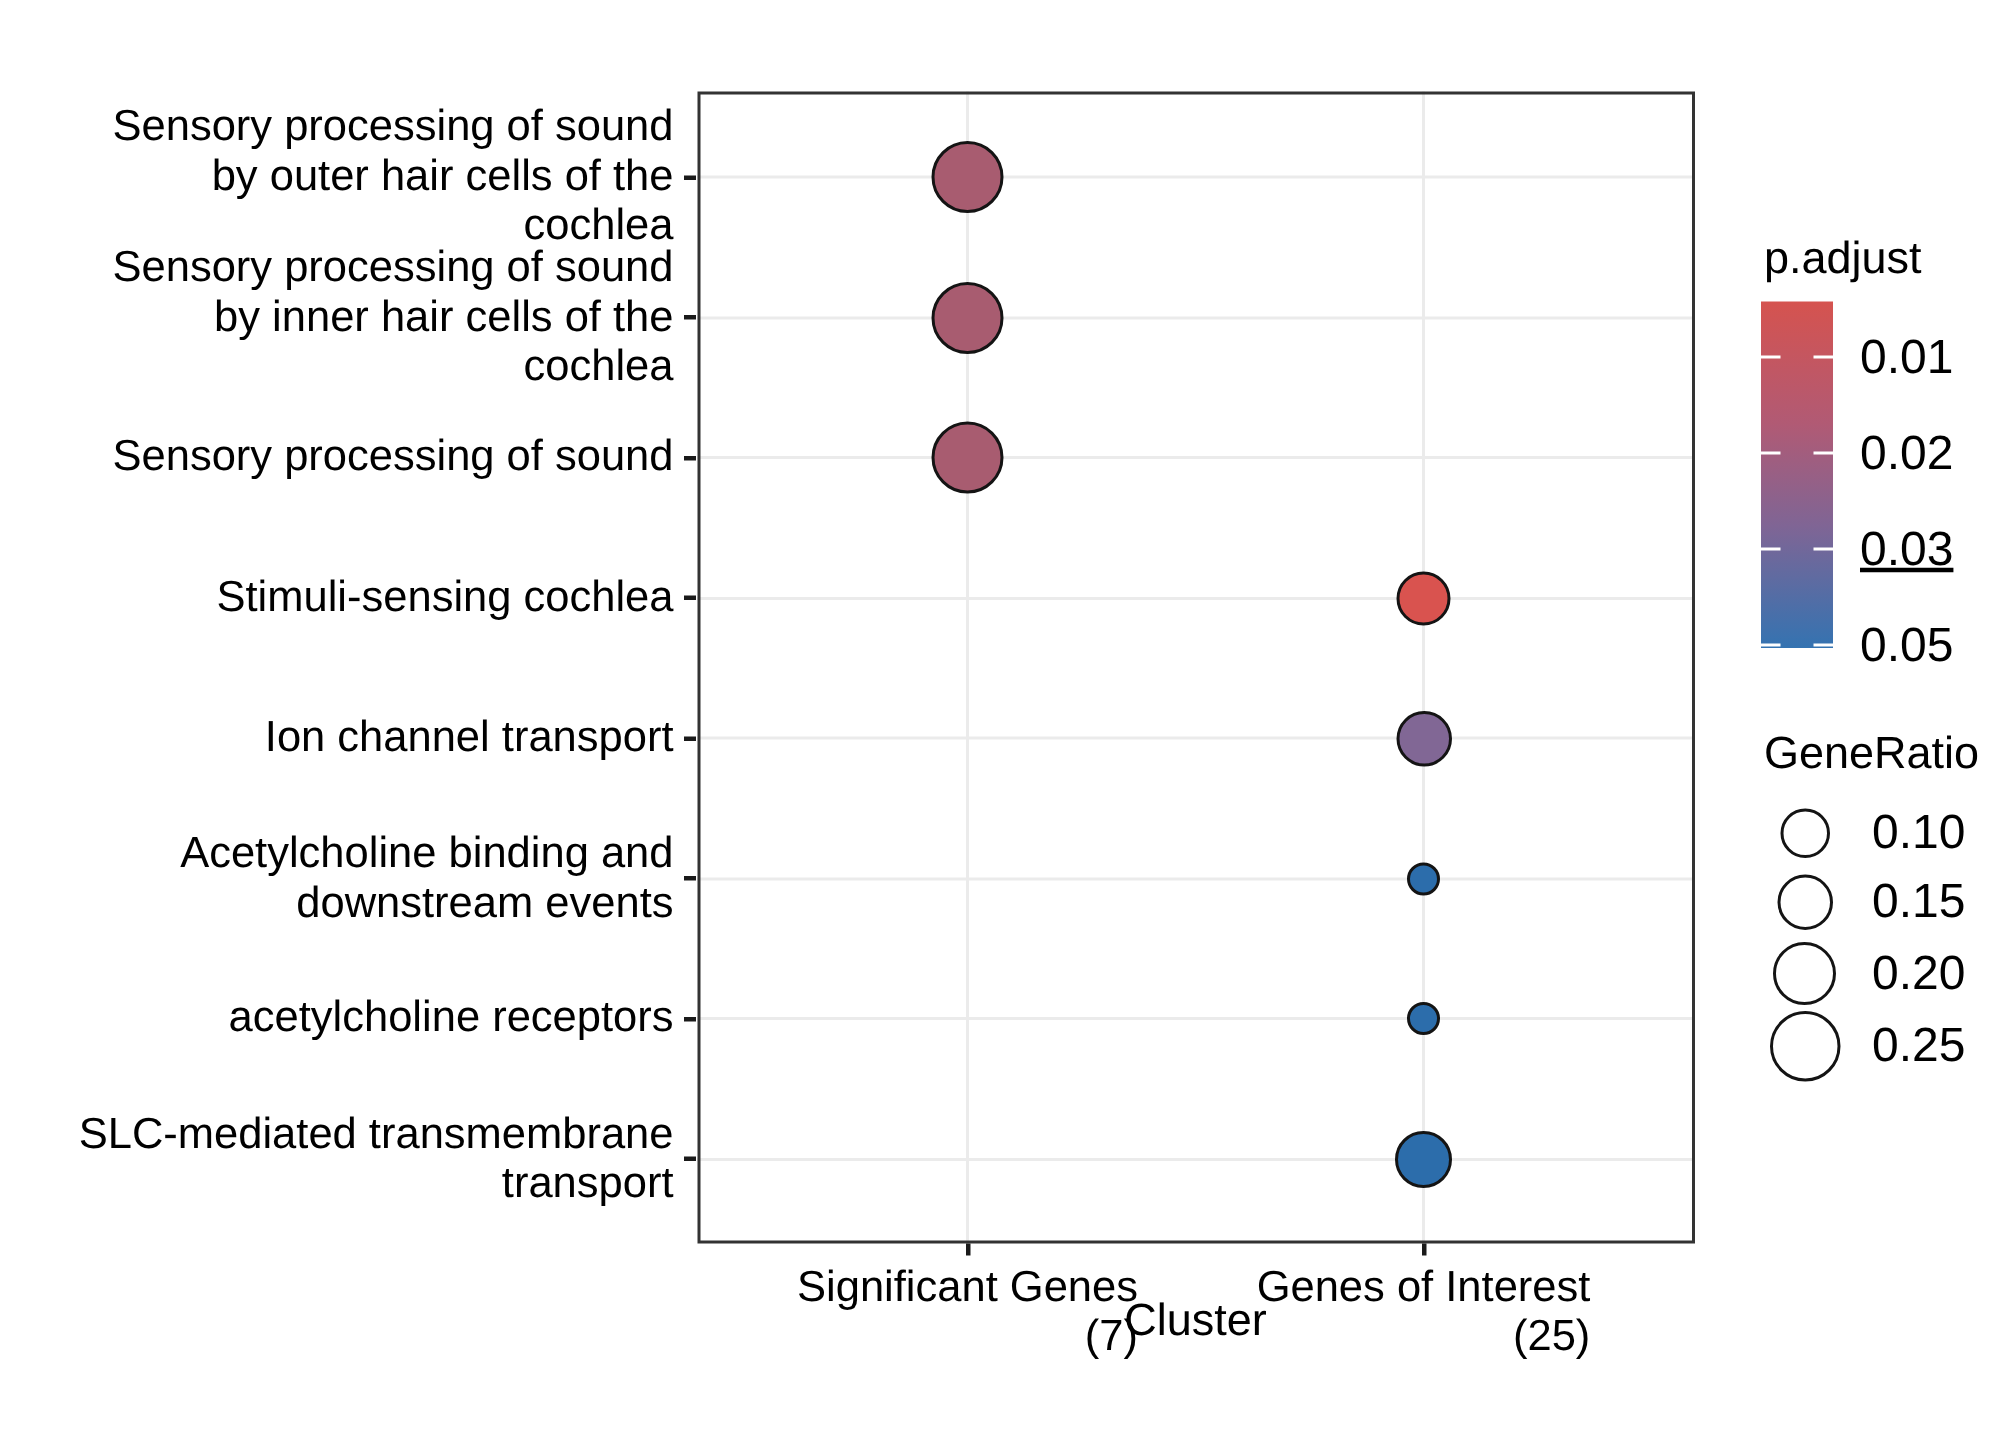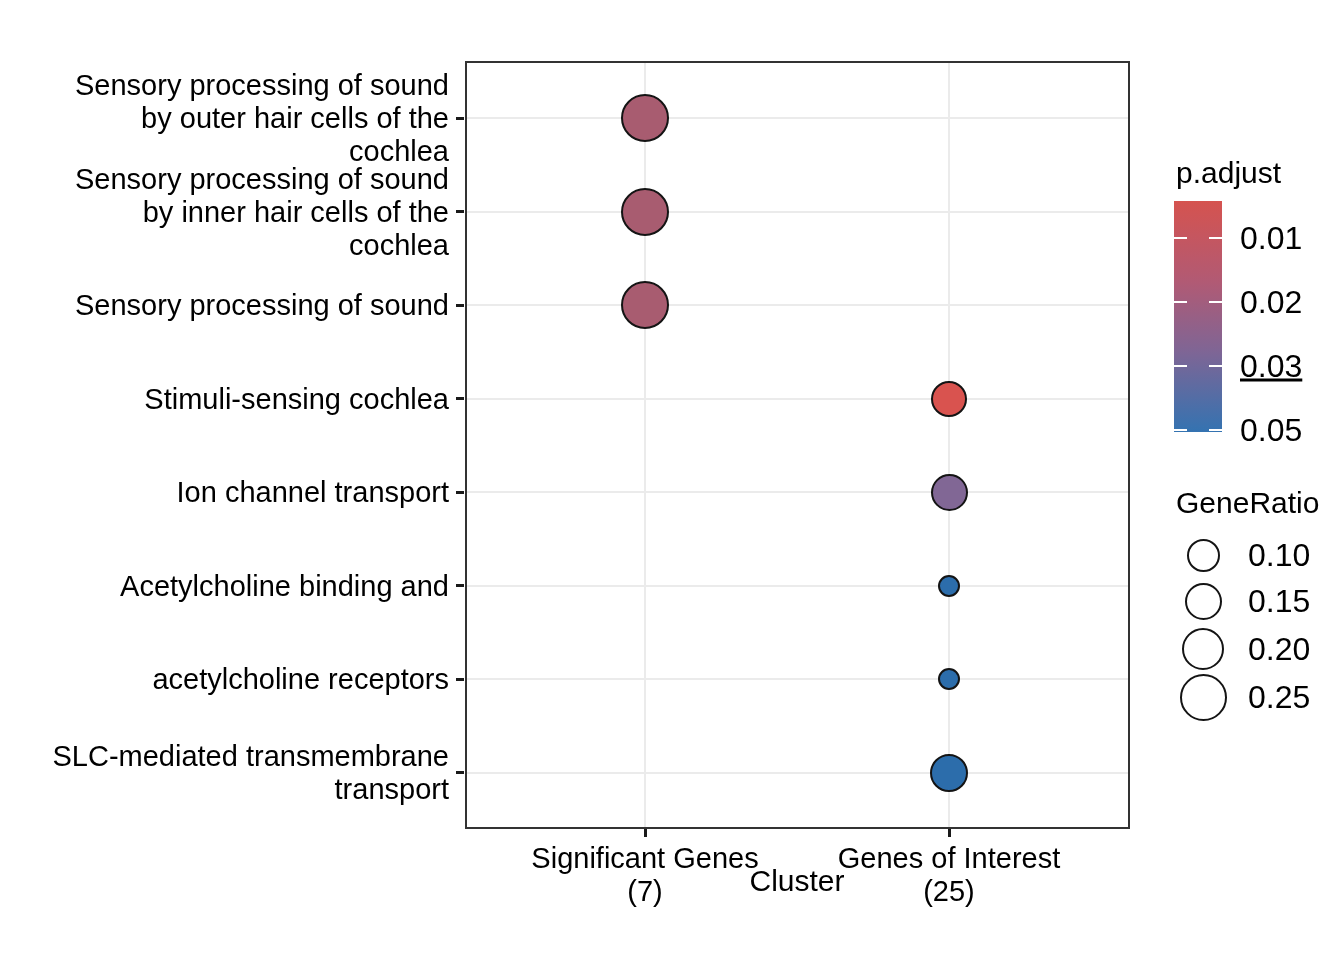--- a/index.html
+++ b/index.html
@@ -6,21 +6,21 @@
   body{
     width:1344px;height:960px;background:#ffffff;position:relative;overflow:hidden;
     font-family:"Liberation Sans","DejaVu Sans",sans-serif;color:#000000;
   }
   .fig{position:absolute;left:0;top:0;width:1344px;height:960px;}
   .panel-border{position:absolute;border:2px solid #333333;box-sizing:border-box;background:transparent;pointer-events:none;}
   .grid-h,.grid-v{position:absolute;background:#EBEBEB;}
   .tick{position:absolute;background:#1a1a1a;}
   .dot{position:absolute;border:2.5px solid #141414;border-radius:50%;box-sizing:border-box;}
   .yl{position:absolute;text-align:right;font-size:29px;line-height:33px;white-space:nowrap;transform:translateY(-50%);}
-  .xl{position:absolute;text-align:center;font-size:29px;line-height:33px;white-space:nowrap;transform:translateX(-50%);}
+  .xl{position:absolute;text-align:right;font-size:29px;line-height:33px;white-space:nowrap;transform:translateX(-50%);}
   .axis-title{position:absolute;font-size:30px;transform:translate(-50%,-50%);white-space:nowrap;}
   .legend-title{position:absolute;font-size:30px;transform:translateY(-50%);white-space:nowrap;}
   .colorbar{position:absolute;}
   .cb-tick{position:absolute;background:#ffffff;height:2px;width:13px;}
   .cb-label,.gr-label{position:absolute;font-size:32px;transform:translateY(-50%);white-space:nowrap;}
   .gr-circle{position:absolute;border:2.5px solid #141414;border-radius:50%;box-sizing:border-box;background:#ffffff;}
 </style>
 </head>
 <body>
 
@@ -75,20 +75,21 @@
         <div>Sensory processing of sound</div>
       </div>
       <div class="yl" style="right: 895px; top: 398.5px;">
         <div>Stimuli-sensing cochlea</div>
       </div>
       <div class="yl" style="right: 895px; top: 492px;">
         <div>Ion channel transport</div>
       </div>
       <div class="yl" style="right: 895px; top: 585.5px;">
         <div>Acetylcholine binding and</div>
+        <div>downstream events</div>
       </div>
       <div class="yl" style="right: 895px; top: 679px;">
         <div>acetylcholine receptors</div>
       </div>
       <div class="yl" style="right: 895px; top: 772.5px;">
         <div>SLC-mediated transmembrane</div>
         <div>transport</div>
       </div>
     </div>
   <div id="xlab-layer">

